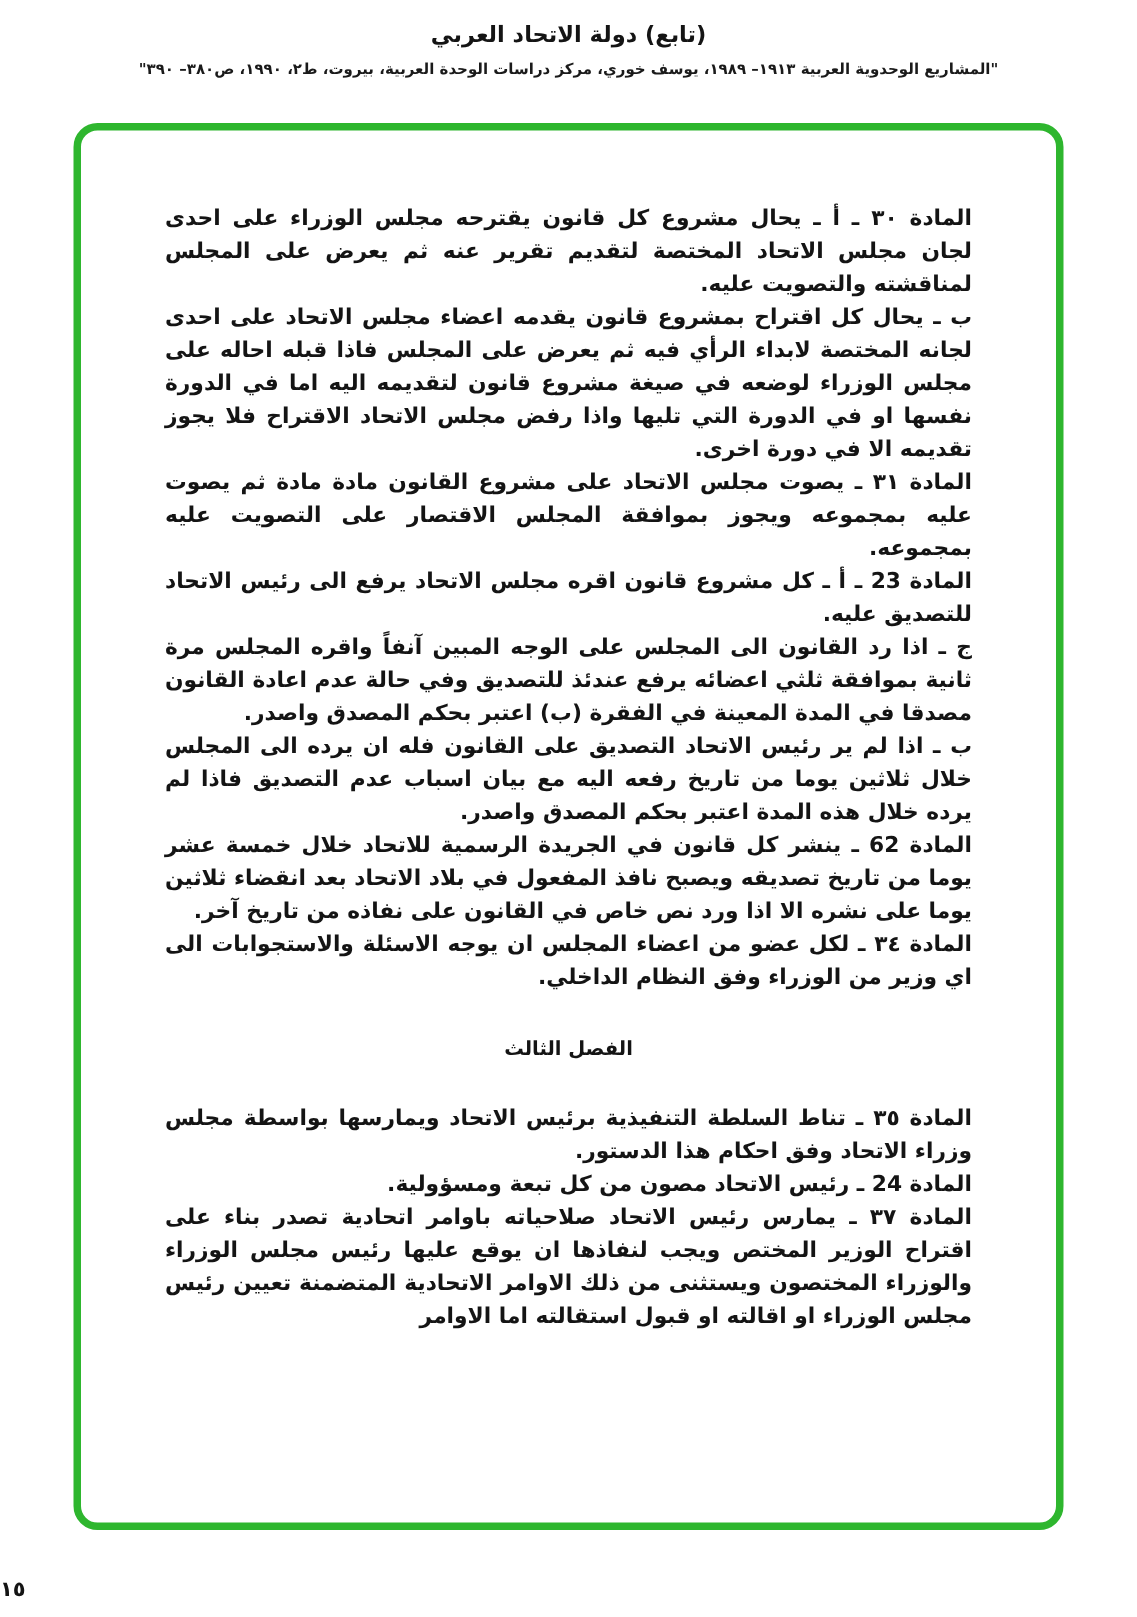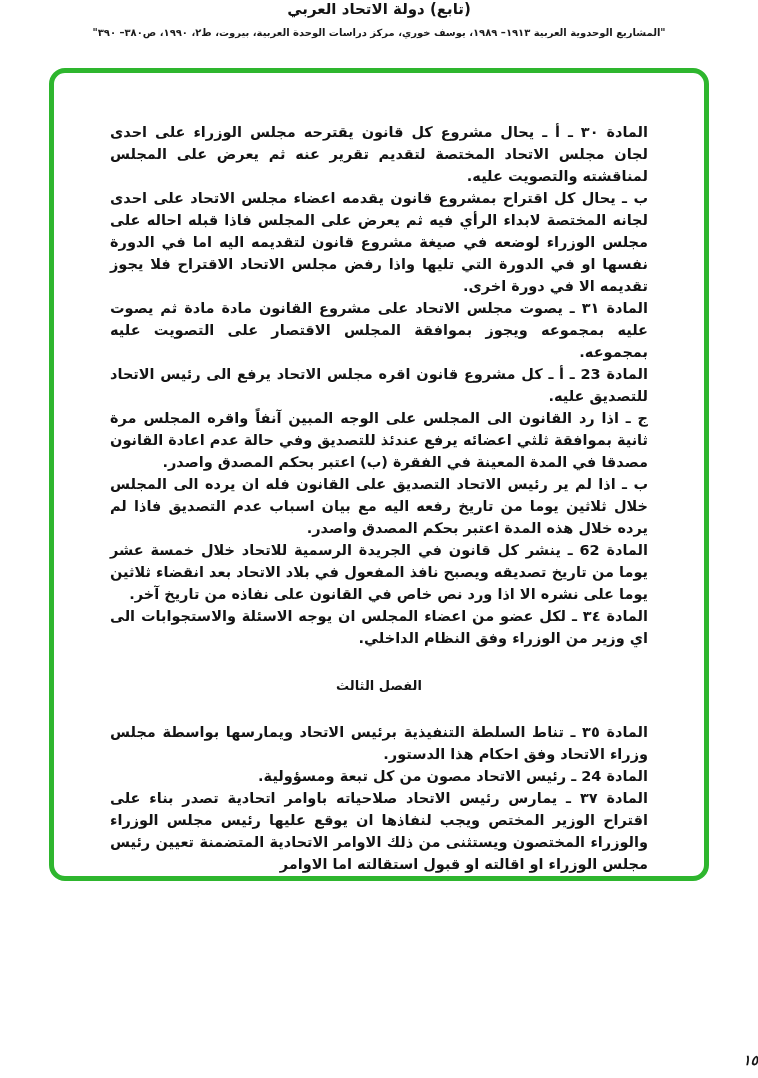--- a/index.html
+++ b/index.html
@@ -13,36 +13,37 @@
     overflow: hidden;
   }
   .doc {
     position: relative;
     width: 758px;
     height: 1078px;
     direction: rtl;
   }
   .doc-header { width: 100%; }
   .doc-title {
+    padding-top: 14px;
     text-align: center;
     font-size: 15px;
     font-weight: bold;
     letter-spacing: 0.2px;
   }
   .doc-source {
     margin-top: 9px;
     text-align: center;
     font-size: 10px;
     font-weight: bold;
     white-space: nowrap;
     color: #1a1a1a;
   }
   .frame {
     width: 660px;
-    height: 813px;
+    height: 938px;
     margin: 30px auto 0 auto;
     border: 5px solid #2eb62e;
     border-radius: 16px;
     padding: 48px 56px 14px 56px;
     overflow: hidden;
     background: #ffffff;
   }
   .text-block {
     width: 100%;
     font-size: 14.5px;
@@ -60,24 +61,23 @@
     font-weight: bold;
     font-size: 13px;
     line-height: 26px;
     margin: 24px 0 22px 0;
   }
   .page-num {
     position: absolute;
     bottom: 10px;
     left: 0;
     width: 100%;
-    text-align: right;
+    text-align: left;
     font-size: 14px;
     font-weight: bold;
-    font-style: italic;
   }
 </style>
 </head>
 <body>
 
 <div class="doc">
 
   <header class="doc-header">
     <div class="doc-title">(تابع) دولة الاتحاد العربي</div>
     <div class="doc-source">"المشاريع الوحدوية العربية ١٩١٣– ١٩٨٩، يوسف خوري، مركز دراسات الوحدة العربية، بيروت، ط٢، ١٩٩٠، ص٣٨٠– ٣٩٠"</div>

